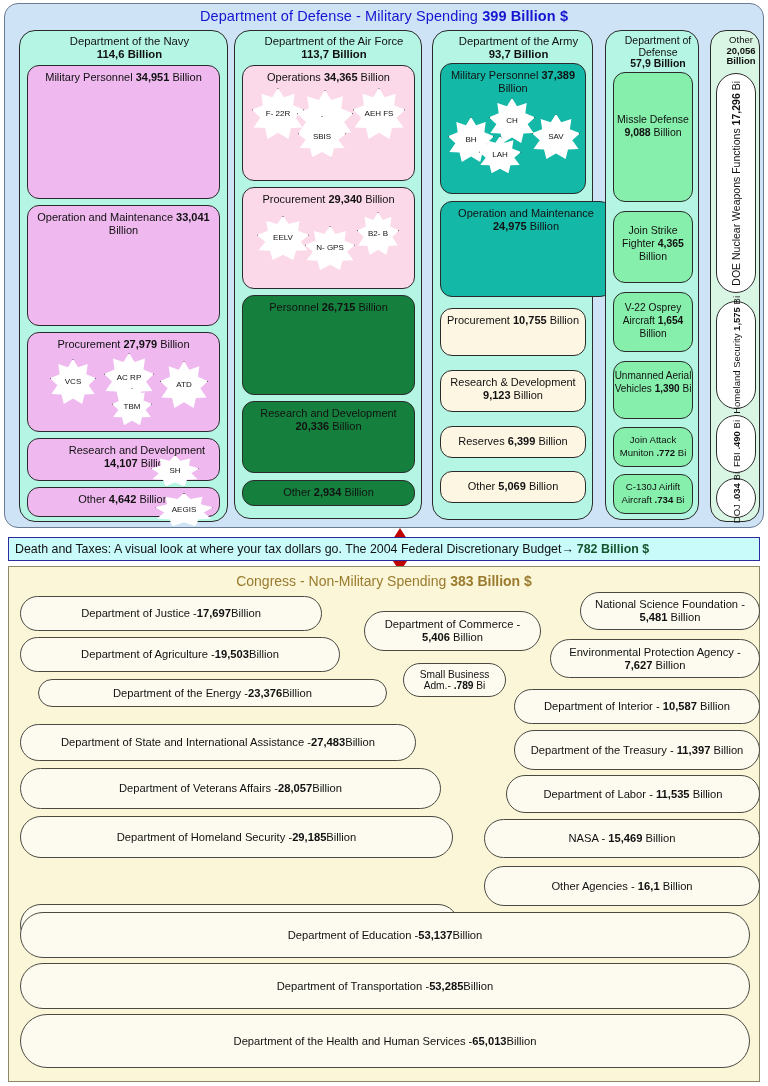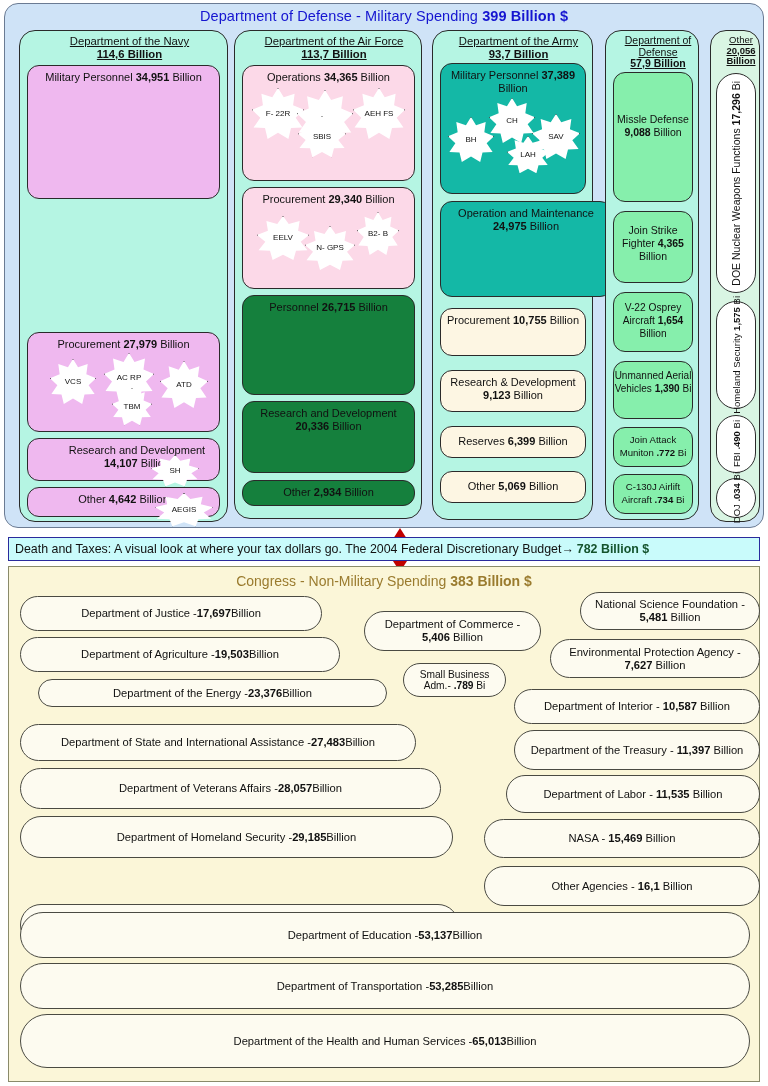--- a/index.html
+++ b/index.html
@@ -23,21 +23,20 @@
   }
   #military-title b{ font-weight:bold; }
 
   .branch{
     position:absolute; top:26px;
     background:#b5f5e3; border:1.6px solid #2a2a2a; border-radius:16px;
   }
   .branch-head{
     text-align:center; font-size:11.3px; color:#111; line-height:12.6px;
     padding:4px 2px 2px 14px;
-    text-decoration:underline;
   }
   .branch-head b{ font-weight:bold; }
 
   .prog{
     position:absolute; left:7px; border:1.6px solid #2a2a2a; border-radius:12px;
     color:#111; font-size:11px; line-height:13px; text-align:center;
     padding-top:5px;
   }
   .prog b{ font-weight:bold; }
   .p-navy  { background:#efb8ef; }
@@ -120,20 +119,23 @@
   </div>
 
   <div class="branch" style="left:14px; width:209px; height:492px;">
     <div class="branch-head">
       <span>Department of the Navy</span><br>
       <b>114,6 Billion</b>
     </div>
     <div class="prog p-navy" style="top:34px; width:193px; height:134px;">
       <span>Military Personnel </span><b>34,951</b><span> Billion</span>
     </div>
+    <div class="prog p-navy" style="top:174px; width:193px; height:121px;">
+      <span>Operation and Maintenance </span><b>33,041</b><span> Billion</span>
+    </div>
     <div class="prog p-navy" style="top:301px; width:193px; height:100px;">
       <span>Procurement </span><b>27,979</b><span> Billion</span>
       <div class="star" style="left:22px; top:26px; width:46px; height:46px;">
           <span>VCS</span>
         </div>
       <div class="star" style="left:76px; top:20px; width:50px; height:50px;">
           <span>AC RP</span>
         </div>
       <div class="star" style="left:132px; top:28px; width:48px; height:48px;">
           <span>ATD</span>
@@ -205,21 +207,21 @@
       <b>93,7 Billion</b>
     </div>
     <div class="prog p-army" style="top:32px; width:146px; height:131px;">
       <span>Military Personnel </span><b>37,389</b><span> Billion</span>
       <div class="star" style="left:48px; top:34px; width:46px; height:46px;">
           <span>CH</span>
         </div>
       <div class="star" style="left:7px; top:53px; width:46px; height:46px;">
           <span>BH</span>
         </div>
-      <div class="star" style="left:66px; top:72px; width:42px; height:38px;">
+      <div class="star" style="left:38px; top:72px; width:42px; height:38px;">
           <span>LAH</span>
         </div>
       <div class="star" style="left:91px; top:50px; width:48px; height:46px;">
           <span>SAV</span>
         </div>
     </div>
     <div class="prog p-army" style="top:170px; width:172px; height:96px;">
       <span>Operation and Maintenance </span><b>24,975</b><span> Billion</span>
     </div>
     <div class="prog p-army2" style="top:277px; width:146px; height:48px;">

